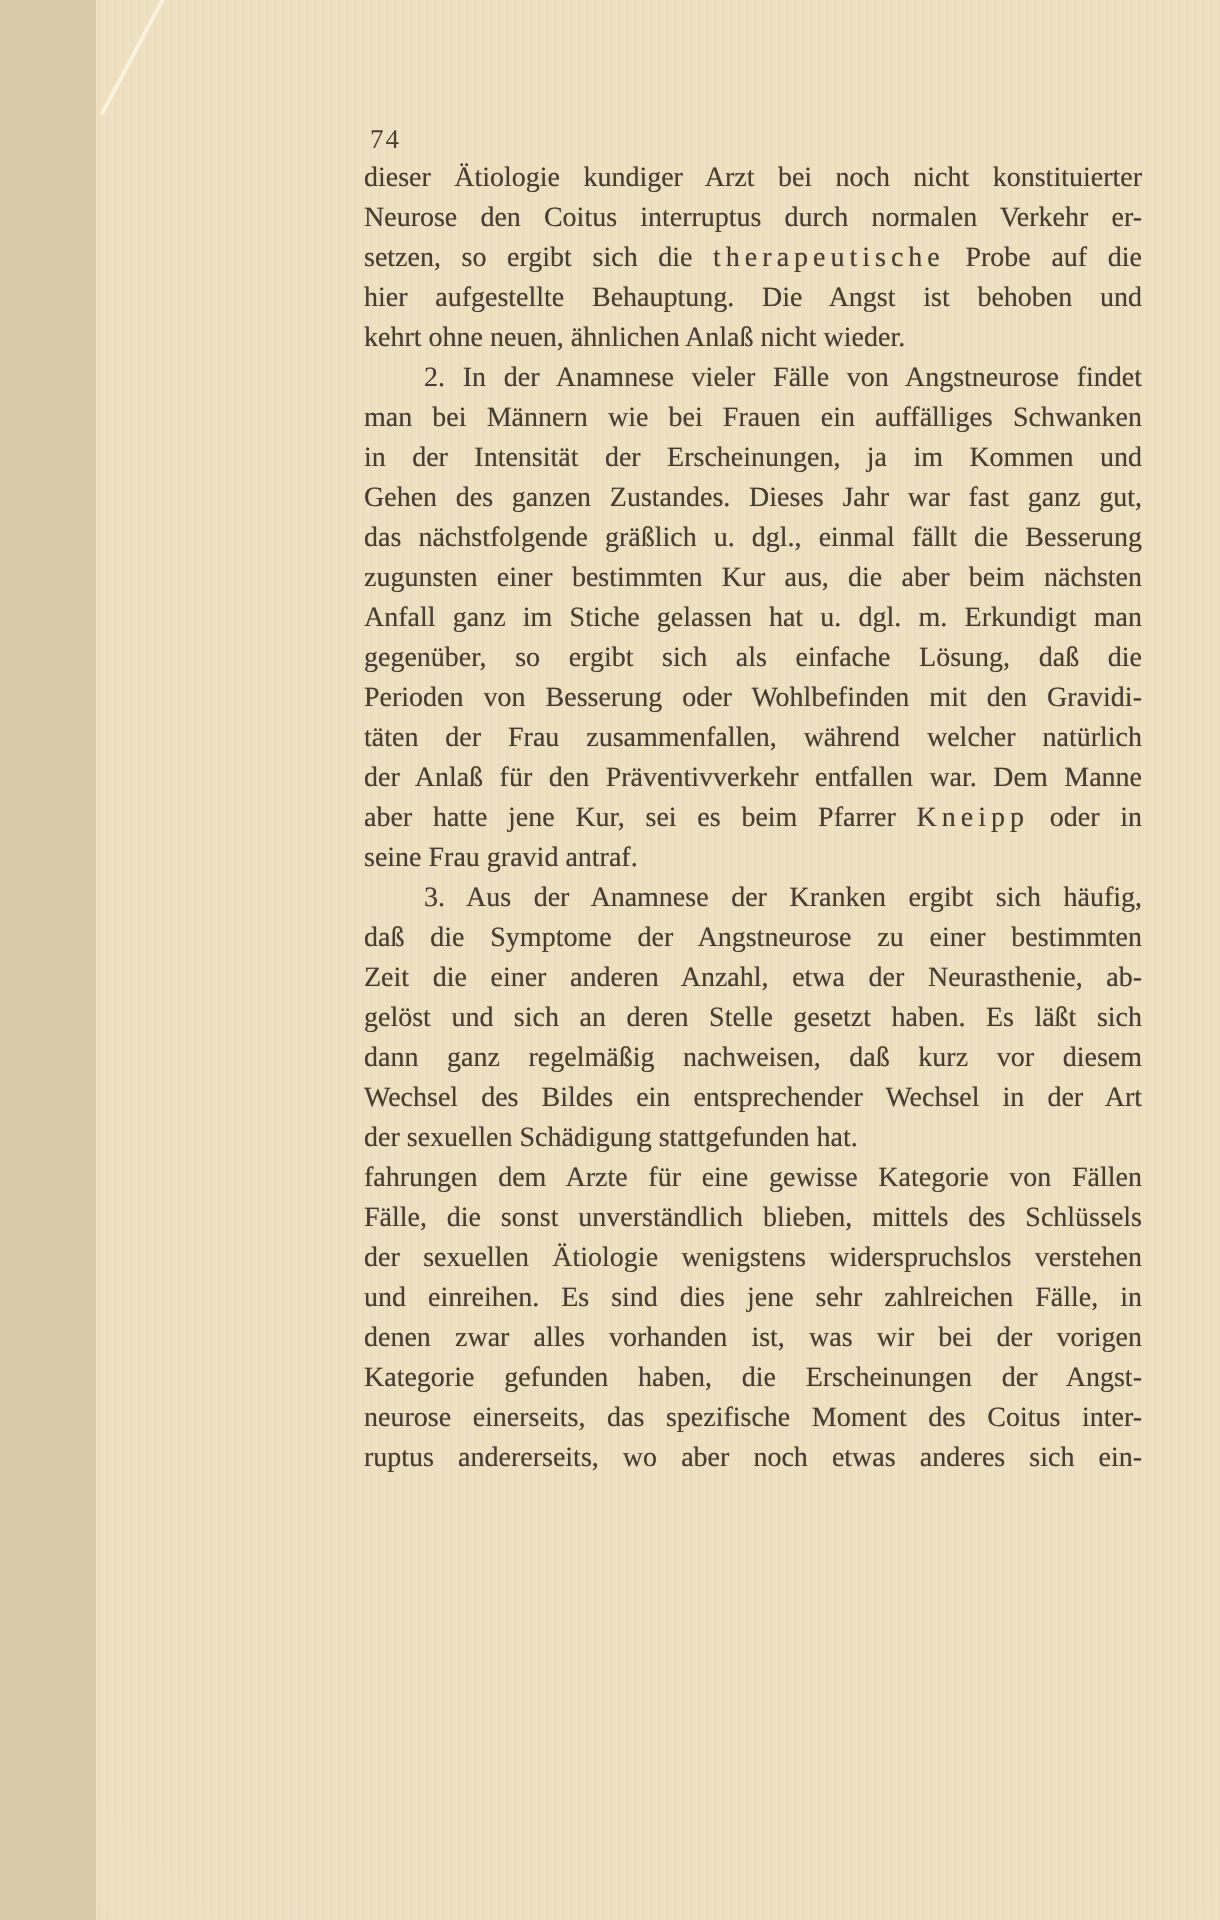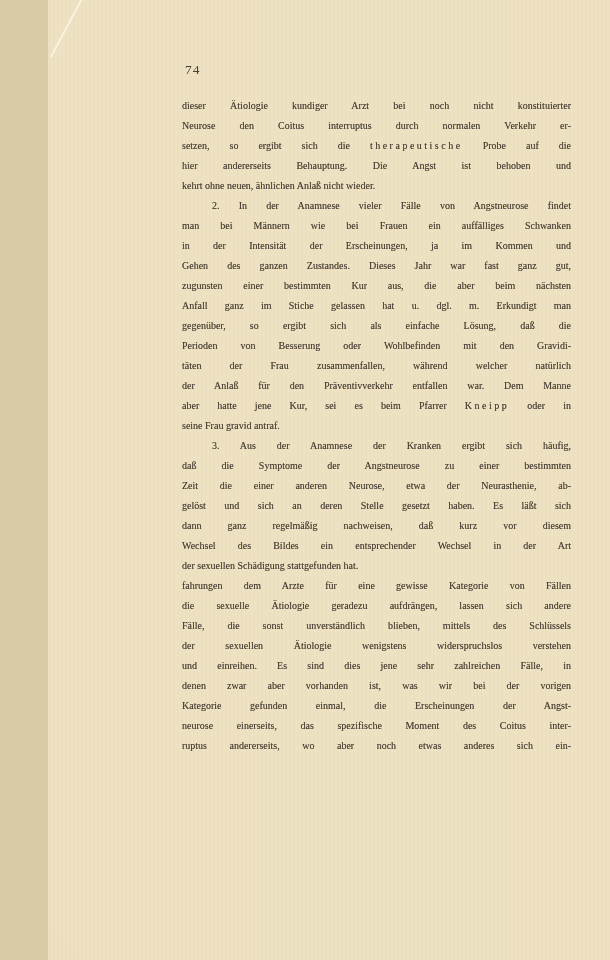--- a/index.html
+++ b/index.html
@@ -52,23 +52,23 @@
     position: absolute;
     left: 137px;
     top: 62px;
     font-size: 13.5px;
     letter-spacing: 1px;
     color: #4a4134;
   }
   .text-block {
     position: absolute;
     left: 134px;
-    top: 96px;
+    top: 80px;
     width: 389px;
-    font-size: 10px;
+    font-size: 14px;
     line-height: 20px;
     color: #473e33;
     text-shadow: 0 0 0.4px rgba(71,62,51,0.55);
   }
   .line {
     height: 20px;
     overflow: hidden;
     text-align: justify;
   }
   
@@ -88,44 +88,44 @@
   <div class="grain"></div>
   <div class="corner-crease"></div>
   <div class="edge-line"></div>
 
   <div class="page-number">74</div>
 
   <div class="text-block">
       <div class="line just"><span>dieser Ätiologie kundiger Arzt bei noch nicht konstituierter</span></div>
       <div class="line just"><span>Neurose den Coitus interruptus durch normalen Verkehr er-</span></div>
       <div class="line just"><span>setzen, so ergibt sich die </span><span class="spaced">therapeutische</span><span> Probe auf die</span></div>
-      <div class="line just"><span>hier andererseits Behauptung. Die Angst ist behoben und</span></div>
+      <div class="line just"><span>hier aufgestellte Behauptung. Die Angst ist behoben und</span></div>
       <div class="line"><span>kehrt ohne neuen, ähnlichen Anlaß nicht wieder.</span></div>
       <div class="line indent just"><span>2. In der Anamnese vieler Fälle von Angstneurose findet</span></div>
       <div class="line just"><span>man bei Männern wie bei Frauen ein auffälliges Schwanken</span></div>
       <div class="line just"><span>in der Intensität der Erscheinungen, ja im Kommen und</span></div>
       <div class="line just"><span>Gehen des ganzen Zustandes. Dieses Jahr war fast ganz gut,</span></div>
+      <div class="line just"><span>das nächstfolgende gräßlich u. dgl., einmal fällt die Besserung</span></div>
       <div class="line just"><span>zugunsten einer bestimmten Kur aus, die aber beim nächsten</span></div>
       <div class="line just"><span>Anfall ganz im Stiche gelassen hat u. dgl. m. Erkundigt man</span></div>
       <div class="line just"><span>gegenüber, so ergibt sich als einfache Lösung, daß die</span></div>
       <div class="line just"><span>Perioden von Besserung oder Wohlbefinden mit den Gravidi-</span></div>
       <div class="line just"><span>täten der Frau zusammenfallen, während welcher natürlich</span></div>
       <div class="line just"><span>der Anlaß für den Präventivverkehr entfallen war. Dem Manne</span></div>
       <div class="line just"><span>aber hatte jene Kur, sei es beim Pfarrer </span><span class="spaced">Kneipp</span><span> oder in</span></div>
       <div class="line"><span>seine Frau gravid antraf.</span></div>
       <div class="line indent just"><span>3. Aus der Anamnese der Kranken ergibt sich häufig,</span></div>
       <div class="line just"><span>daß die Symptome der Angstneurose zu einer bestimmten</span></div>
-      <div class="line just"><span>Zeit die einer anderen Neurose, etwa der Neurasthenie, ab-</span></div>
+      <div class="line just"><span>Zeit die einer anderen Anzahl, etwa der Neurasthenie, ab-</span></div>
       <div class="line just"><span>gelöst und sich an deren Stelle gesetzt haben. Es läßt sich</span></div>
       <div class="line just"><span>dann ganz regelmäßig nachweisen, daß kurz vor diesem</span></div>
       <div class="line just"><span>Wechsel des Bildes ein entsprechender Wechsel in der Art</span></div>
       <div class="line"><span>der sexuellen Schädigung stattgefunden hat.</span></div>
       <div class="line just"><span>fahrungen dem Arzte für eine gewisse Kategorie von Fällen</span></div>
-      <div class="line just"><span>die sexuelle Ätiologie geradezu aufdrängen, lassen sich andere</span></div>
       <div class="line just"><span>Fälle, die sonst unverständlich blieben, mittels des Schlüssels</span></div>
       <div class="line just"><span>der sexuellen Ätiologie wenigstens widerspruchslos verstehen</span></div>
       <div class="line just"><span>und einreihen. Es sind dies jene sehr zahlreichen Fälle, in</span></div>
-      <div class="line just"><span>denen zwar aber vorhanden ist, was wir bei der vorigen</span></div>
-      <div class="line just"><span>Kategorie gefunden einmal, die Erscheinungen der Angst-</span></div>
+      <div class="line just"><span>denen zwar alles vorhanden ist, was wir bei der vorigen</span></div>
+      <div class="line just"><span>Kategorie gefunden haben, die Erscheinungen der Angst-</span></div>
       <div class="line just"><span>neurose einerseits, das spezifische Moment des Coitus inter-</span></div>
       <div class="line just"><span>ruptus andererseits, wo aber noch etwas anderes sich ein-</span></div>
     </div>
 </div>
 
 </body></html>

